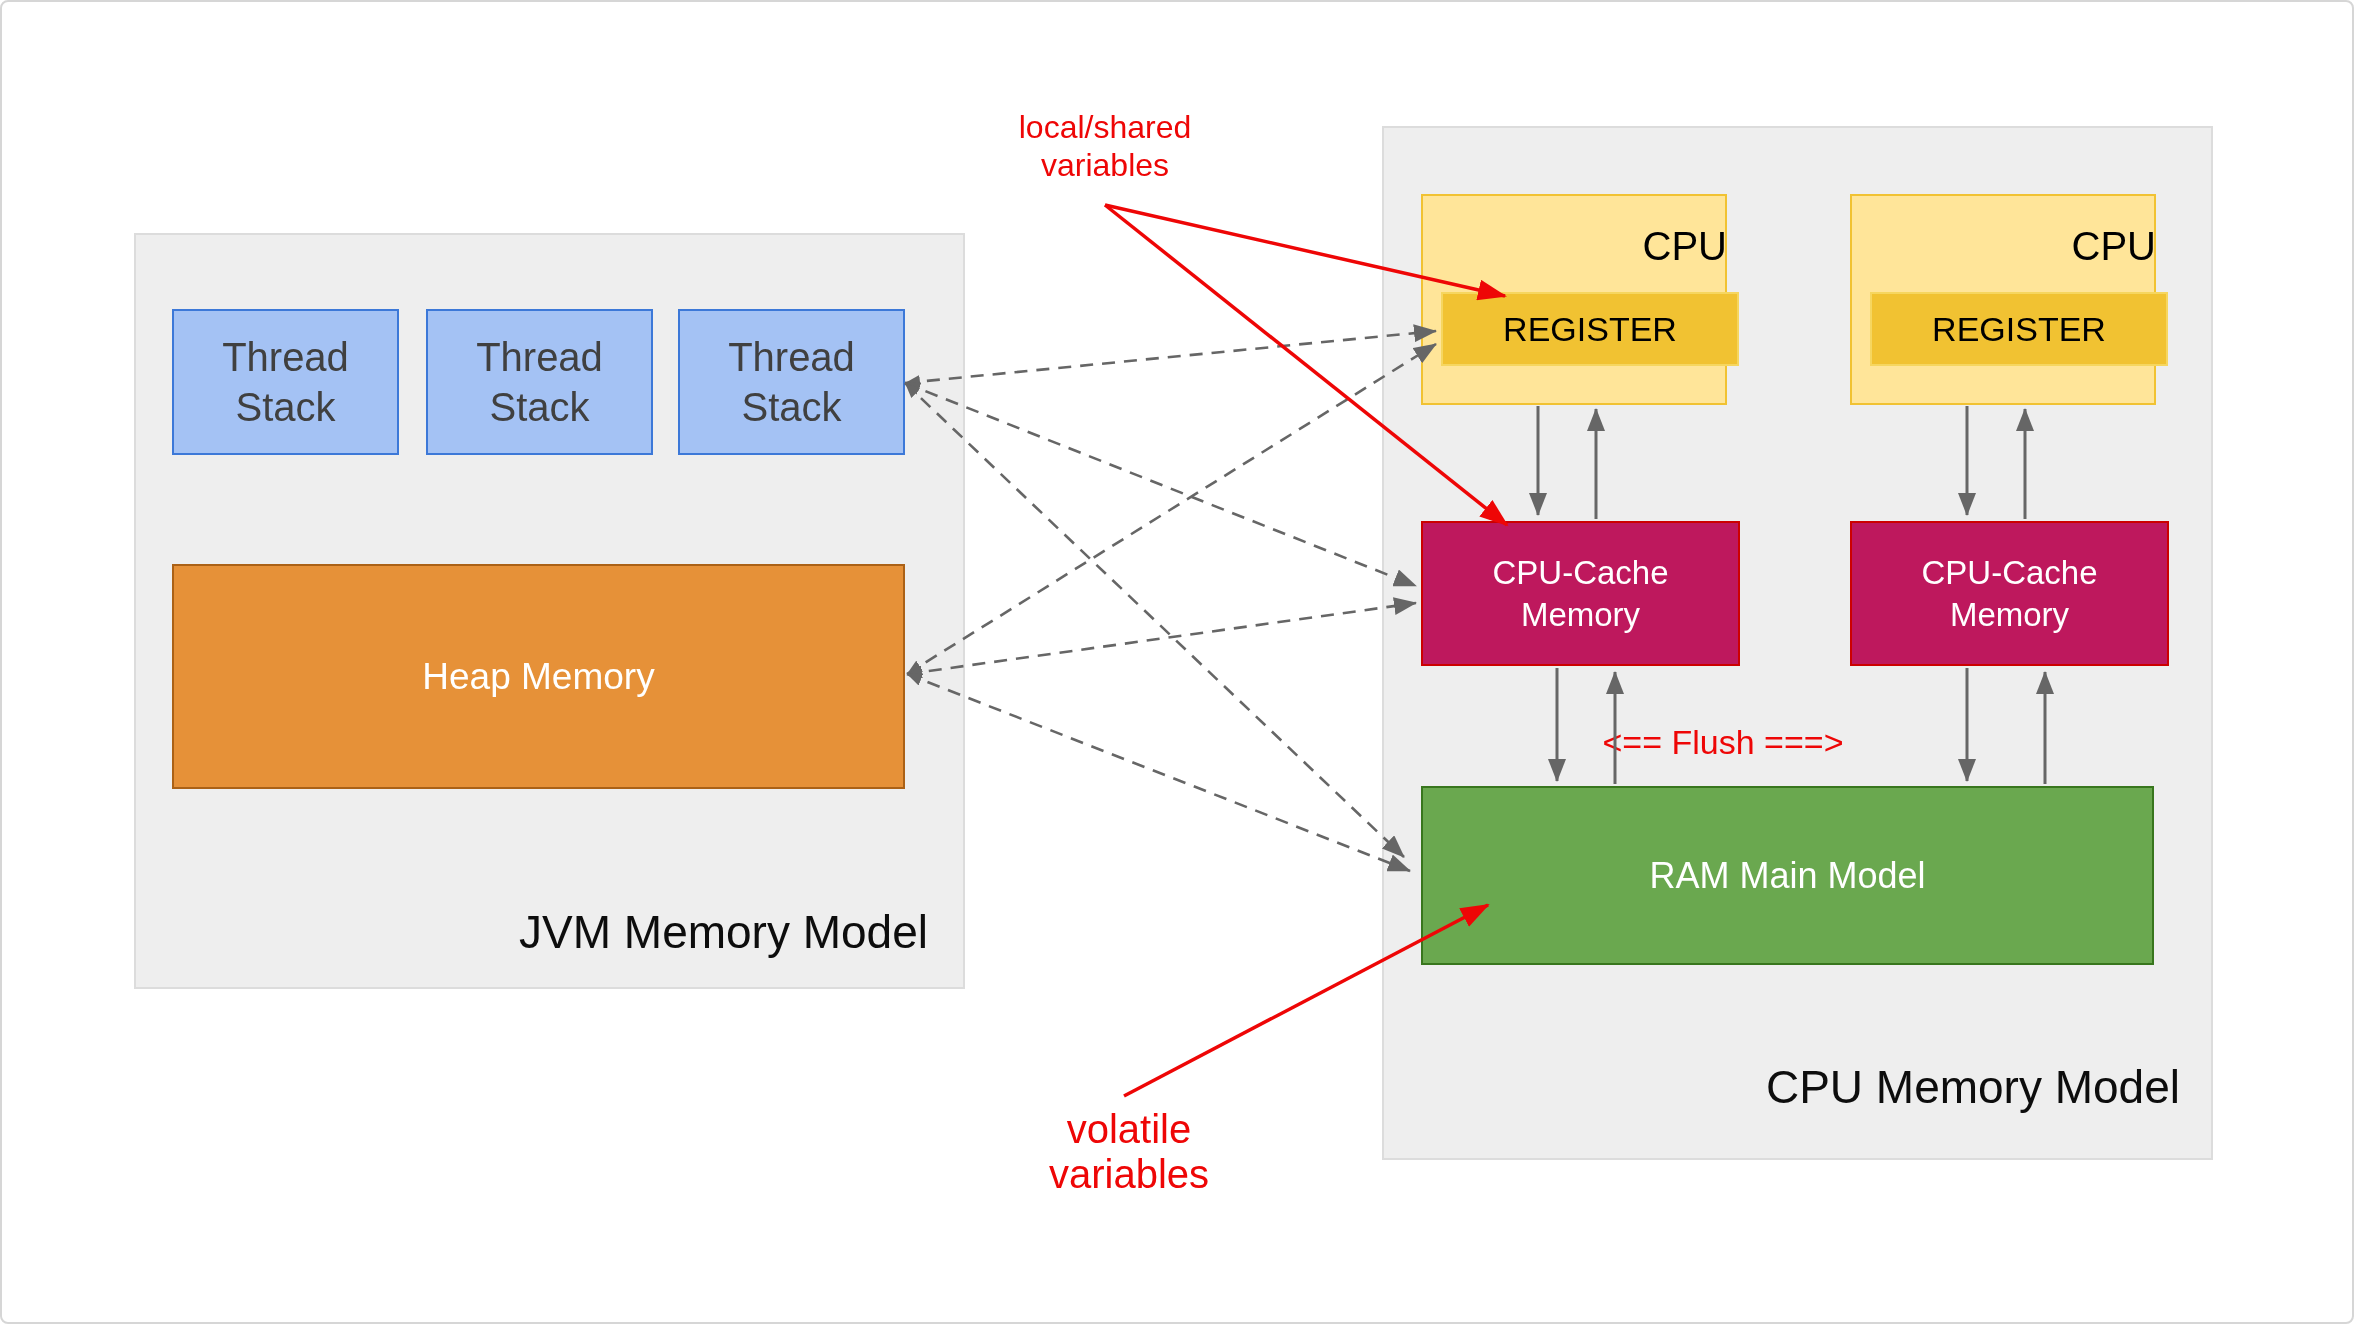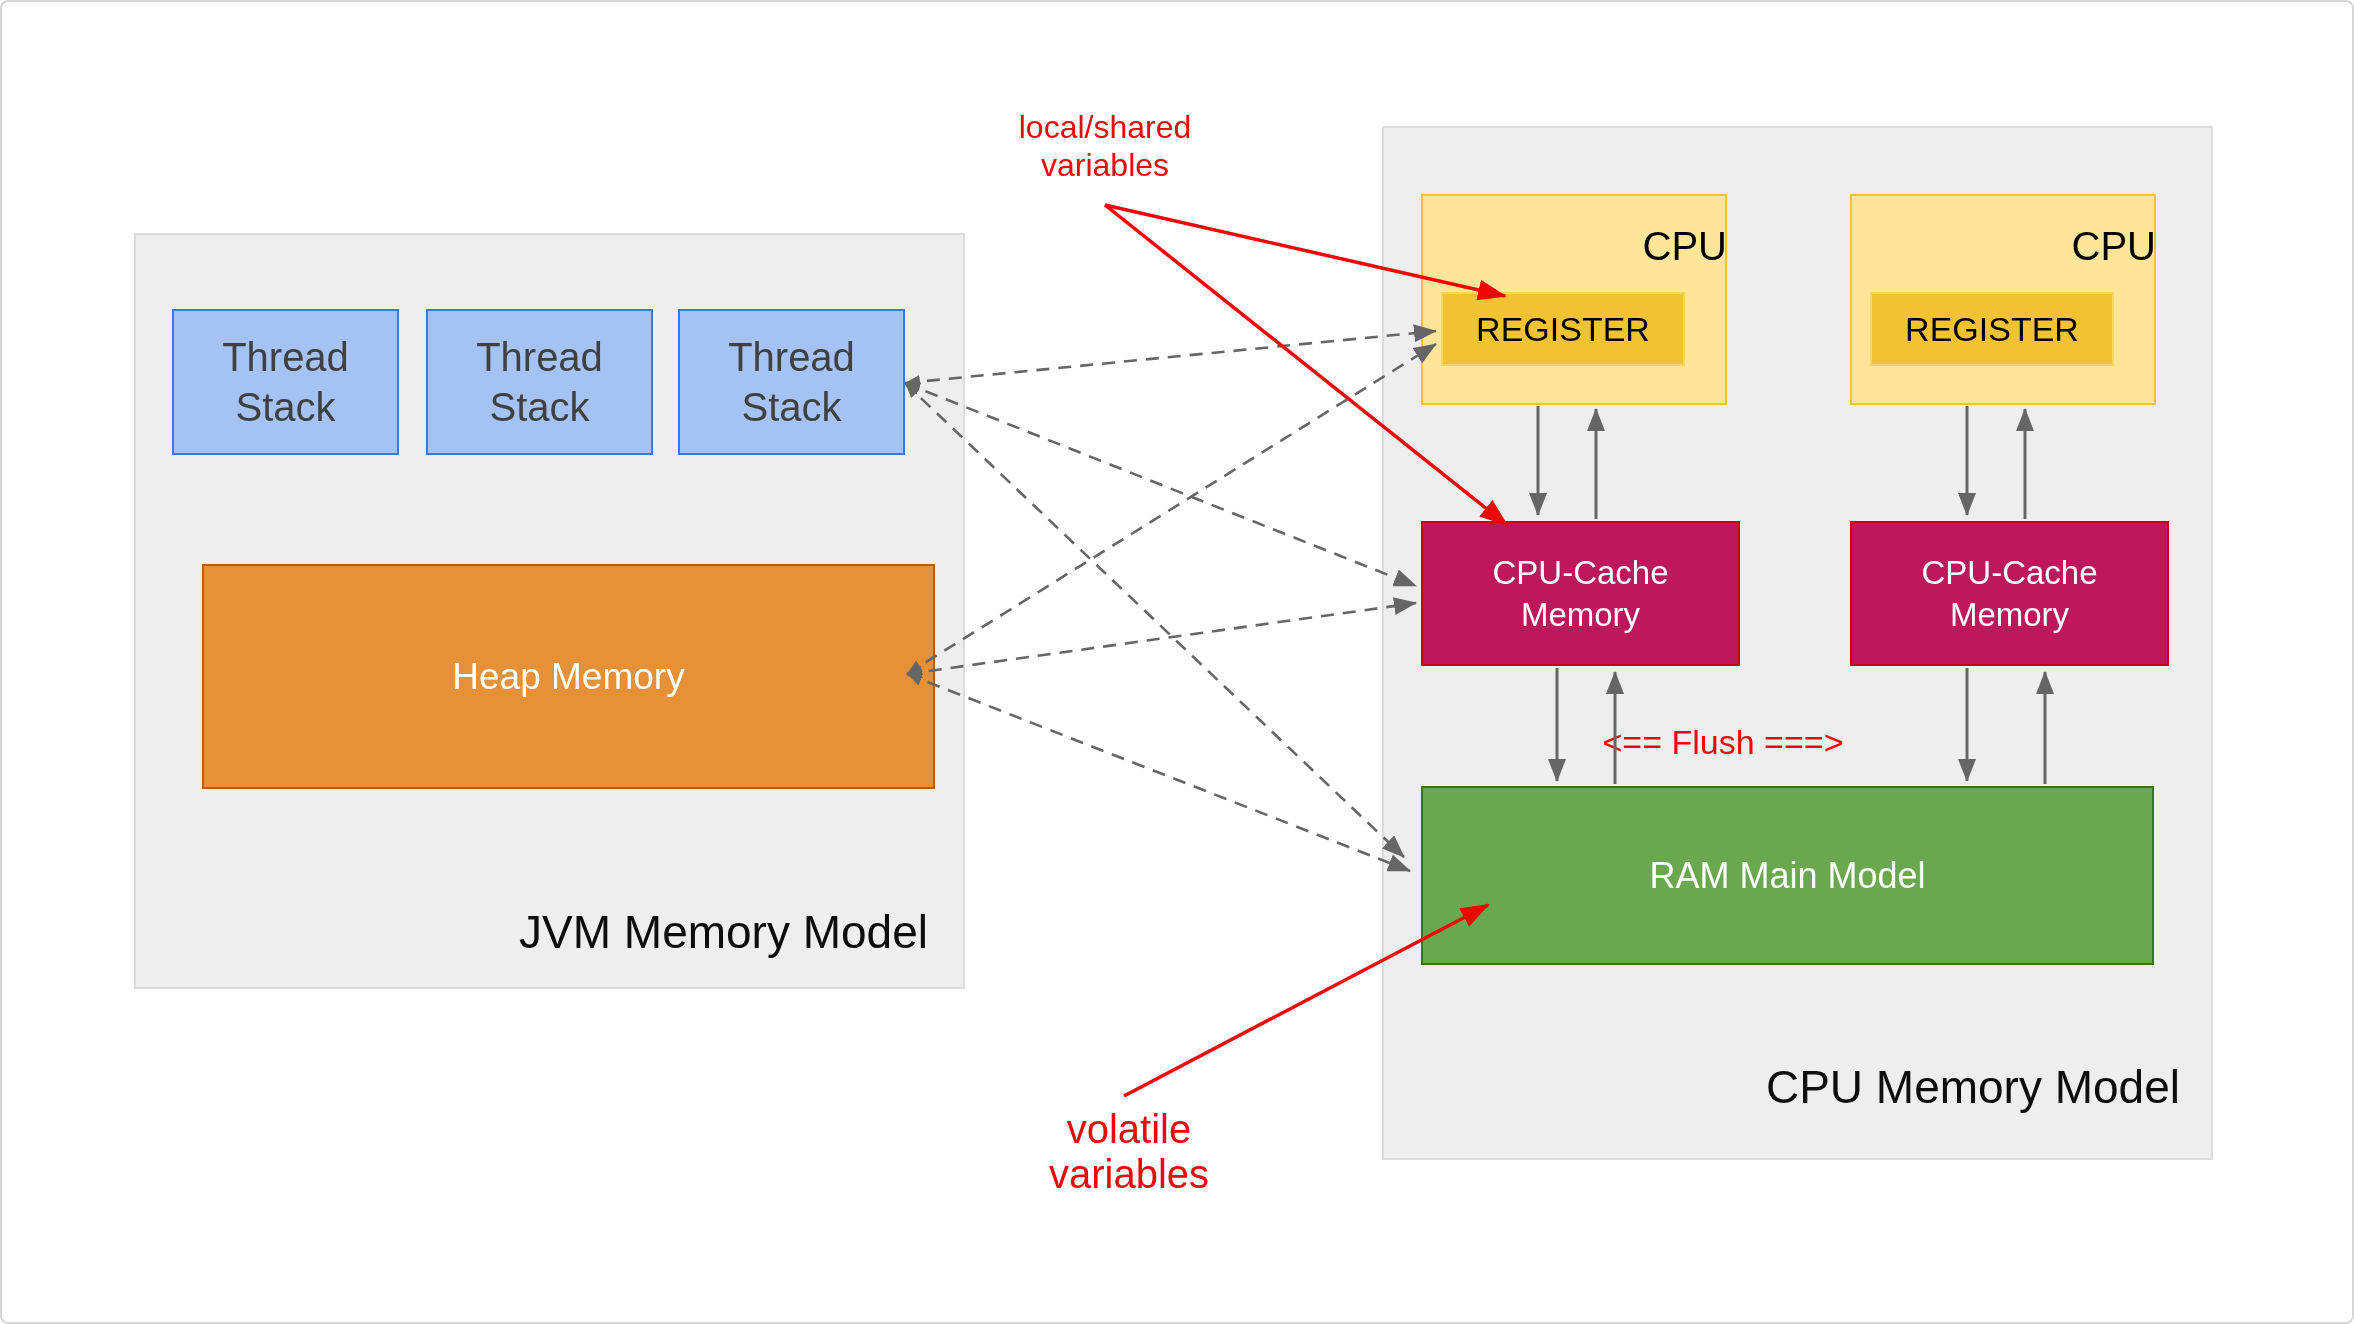--- a/index.html
+++ b/index.html
@@ -20,39 +20,39 @@
 
   .thread{
     top:307px;width:227px;height:146px;background:#a4c2f4;border:2px solid #3c78d8;
     font-size:40px;line-height:1.25;color:#404040;
   }
   #thread-1{left:170px;} #thread-2{left:424px;} #thread-3{left:676px;}
   .thread span{display:block;padding:0 38px;}
 
   #heap{
     left:170px;top:562px;width:733px;height:225px;background:#e69138;border:2px solid #ab6116;
-    font-size:37px;color:#ffffff;margin-left:30px;
+    font-size:37px;color:#ffffff;
   }
 
   .model-title{
     position:absolute;font-size:46px;color:#0d0d0d;text-align:right;white-space:nowrap;
   }
   #jvm-title{left:132px;top:903px;width:794px;}
   #cpu-title{left:1380px;top:1058px;width:798px;}
 
   .cpu-box{
     top:192px;width:306px;height:211px;background:#ffe599;border:2px solid #f1c232;
   }
   #cpu-box-1{left:1419px;} #cpu-box-2{left:1848px;}
   .cpu-label{
     position:absolute;top:222px;width:306px;text-align:right;font-size:40px;color:#000;
   }
   #cpu-label-1{left:1419px;} #cpu-label-2{left:1848px;}
   .register{
-    top:290px;width:244px;height:74px;background:#f1c232;border:2px solid #f6d65f;
+    top:290px;width:298px;height:74px;background:#f1c232;border:2px solid #f6d65f;
     font-size:34px;color:#000;
   }
   #register-1{left:1439px;} #register-2{left:1868px;}
 
   .cache{
     top:519px;width:319px;height:145px;background:#be185d;border:2px solid #cc0000;
     font-size:33px;line-height:1.27;color:#ffffff;
   }
   #cache-1{left:1419px;} #cache-2{left:1848px;}
   .cache span{display:block;padding:0 55px;}

